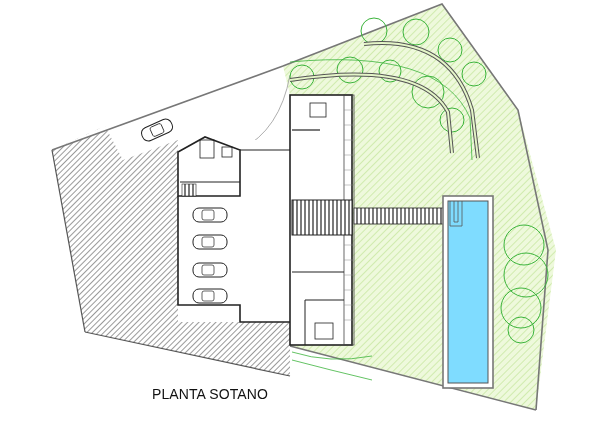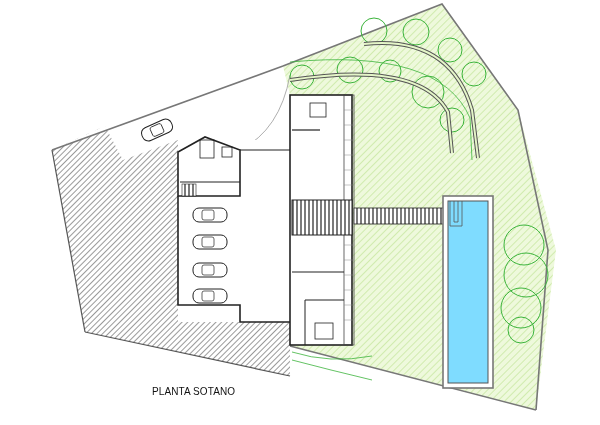--- a/index.html
+++ b/index.html
@@ -1,18 +1,18 @@
 <!DOCTYPE html>
 <html><head>
 <meta charset="utf-8">
 <style>
   html,body{margin:0;padding:0;background:#ffffff;}
   body{width:600px;height:425px;overflow:hidden;position:relative;font-family:"Liberation Sans",sans-serif;}
   #plan{position:absolute;left:0;top:0;width:600px;height:425px;}
-  .caption{position:absolute;left:152px;top:386px;font-size:10px;color:#111;letter-spacing:0.1px;}
+  .caption{position:absolute;left:152px;top:386px;font-size:14px;color:#111;letter-spacing:0.1px;}
 </style>
 </head>
 <body>
 
 <svg id="plan" viewBox="0 0 600 425" xmlns="http://www.w3.org/2000/svg">
   <defs>
     <pattern id="hatchDark" patternUnits="userSpaceOnUse" width="4" height="4" patternTransform="rotate(45)">
       <rect width="4" height="4" fill="#ffffff"></rect>
       <line x1="0" y1="0" x2="0" y2="4" stroke="#555" stroke-width="1.2"></line>
     </pattern>

